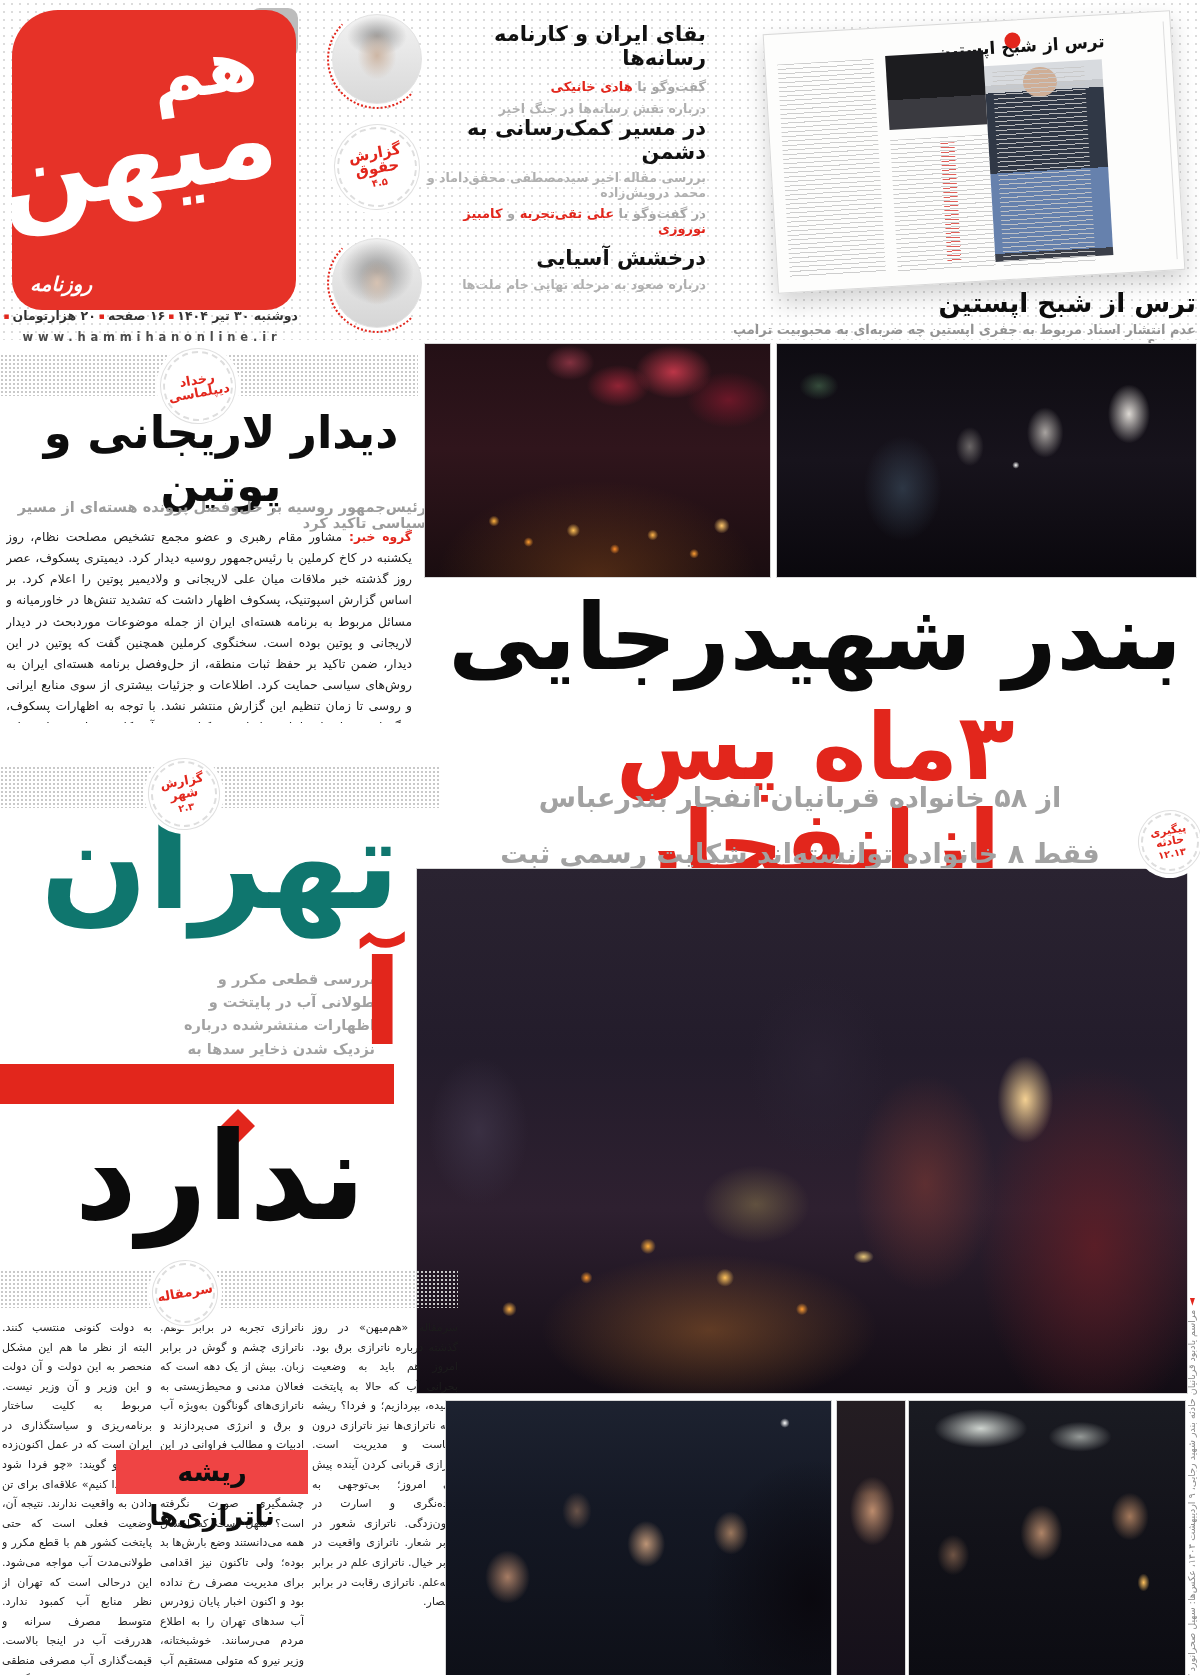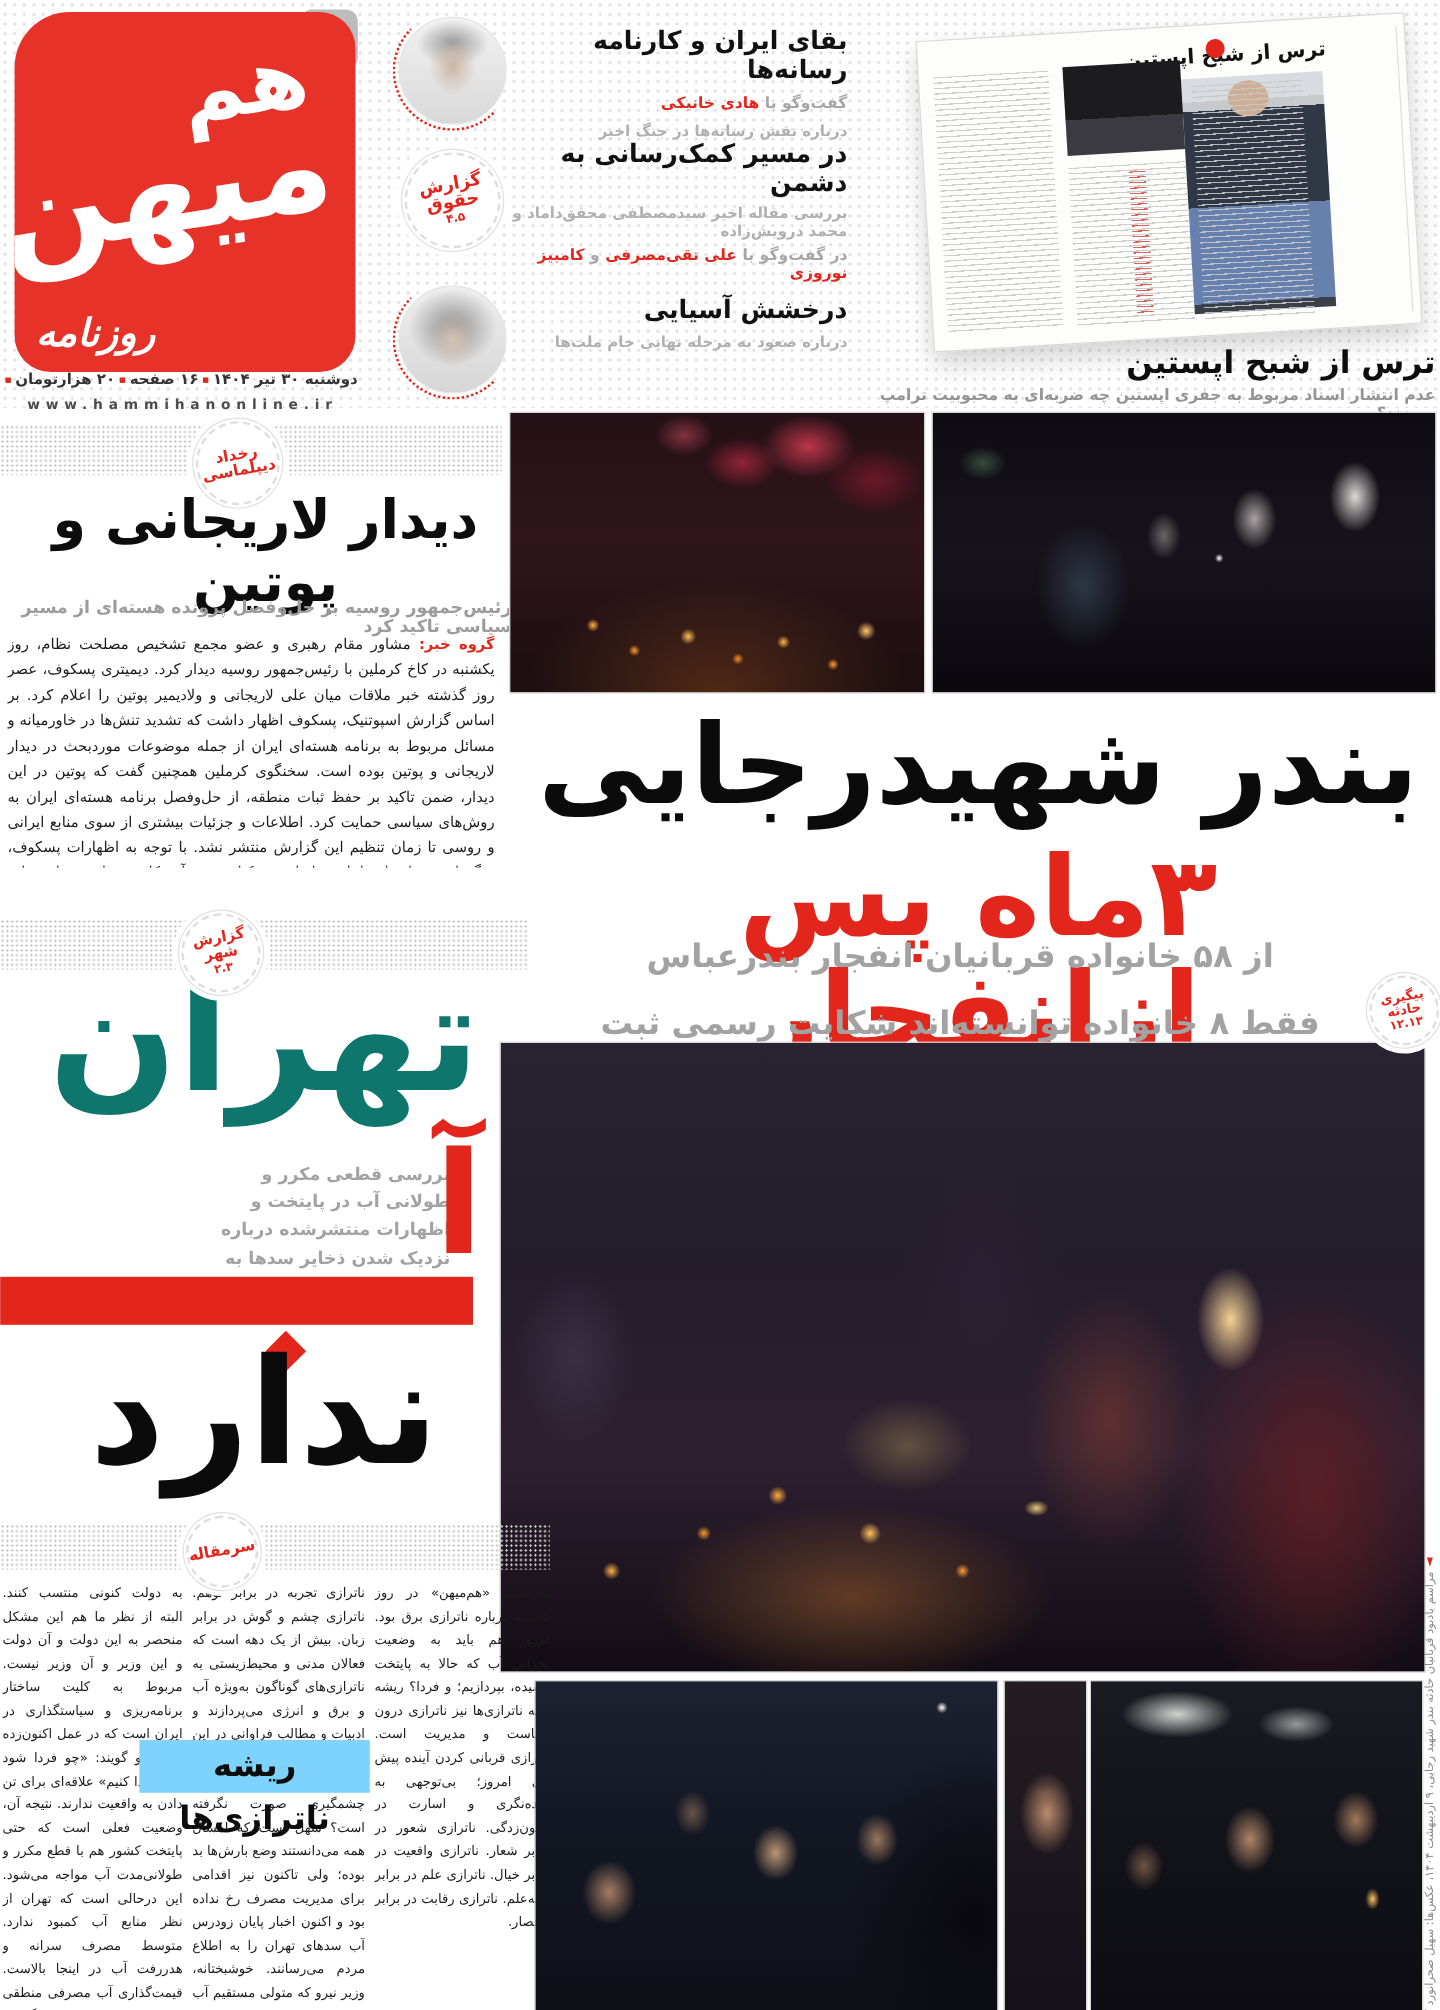--- a/index.html
+++ b/index.html
@@ -6,21 +6,21 @@
   body{font-family:"DejaVu Sans",sans-serif;width:1200px;height:1675px;position:relative;overflow:hidden;direction:rtl;}
   .abs{position:absolute;}
   .dots{background-image:radial-gradient(circle,#dcdcdc 1.1px,transparent 1.4px);background-size:8px 8px;}
   .dotband{background-image:radial-gradient(circle,#c9c9c9 .8px,transparent 1px);background-size:4px 4px;}
   
   #header{left:0;top:0;width:1200px;height:340px;}
   .logo-fold{left:250px;top:8px;width:48px;height:50px;background:#bcbcbc;border-radius:10px;}
   .logo-box{left:12px;top:10px;width:284px;height:300px;background:#e63228;border-radius:30px;border-top-left-radius:46px;color:#fff;overflow:hidden;}
   .logo-l1{position:absolute;right:40px;top:18px;font-size:72px;font-weight:900;transform:rotate(-9deg);}
   .logo-l2{position:absolute;right:18px;top:84px;font-size:108px;font-weight:900;transform:rotate(-9deg) skewX(-4deg);letter-spacing:-4px;}
-  .logo-tag{position:absolute;left:18px;bottom:14px;font-size:32px;font-weight:700;font-style:italic;}
+  .logo-tag{position:absolute;left:18px;bottom:14px;font-size:20px;font-weight:700;font-style:italic;}
   .dateline{left:6px;top:308px;width:292px;font-size:12.5px;font-weight:700;color:#333;text-align:center;white-space:nowrap;}
   .dl-part::after{content:"▪";color:#e2261c;font-size:9px;margin:0 3px;vertical-align:1px;}
   .dl-part:last-child::after{content:"";}
   .website{left:6px;top:330px;width:292px;font-size:11.5px;color:#4c4c4c;direction:ltr;text-align:center;letter-spacing:.42em;font-weight:700;}
   
   .t-circle{width:88px;height:88px;border-radius:50%;background:radial-gradient(26px 32px at 50% 46%,#cdb6a4,rgba(205,182,164,0) 75%),radial-gradient(40px 26px at 50% 24%,#9a9a9a,rgba(154,154,154,0) 75%),linear-gradient(180deg,#f2f2f2,#d9d9d9);border:1px solid #e3e3e3;}
   .t-circle::after{content:"";position:absolute;left:-6px;top:-6px;width:96px;height:96px;border-radius:50%;border:2px dotted #e2261c;border-top-color:transparent;border-right-color:transparent;}
   .t-circle.woman{background:radial-gradient(24px 30px at 50% 50%,#d6c2b2,rgba(214,194,178,0) 75%),radial-gradient(46px 40px at 50% 38%,#8f8f8f,rgba(143,143,143,0) 80%),linear-gradient(180deg,#efefef,#d6d6d6);}
   .badge{border-radius:50%;background:#fff;border:1px solid #e0e0e0;outline:2px dashed #dedede;outline-offset:-5px;color:#e2261c;font-weight:900;display:flex;flex-direction:column;align-items:center;justify-content:center;text-align:center;transform:rotate(-10deg);line-height:1.02;z-index:3;box-shadow:0 0 0 4px #fff;}
   .badge .bnum{font-size:10px;margin-top:2px;}
@@ -112,21 +112,21 @@
   .bd-sub{width:660px;left:470px;text-align:center;font-size:27px;font-weight:900;color:#a2a2a2;}
   
   .th1{left:0;top:796px;width:440px;text-align:center;font-size:126px;font-weight:900;color:#0f766e;line-height:1.1;}
   .th-sub{left:163px;top:968px;width:212px;font-size:14.5px;font-weight:700;color:#a2a2a2;text-align:right;line-height:1.6;}
   .ab-alef{left:362px;top:944px;font-size:118px;font-weight:900;color:#e2261c;line-height:1;}
   .ab-bar{left:0;top:1064px;width:394px;height:40px;background:#e2261c;}
   .ab-dot{left:226px;top:1114px;width:24px;height:24px;background:#e2261c;transform:rotate(45deg);}
   .th3{left:0;top:1104px;width:440px;text-align:center;font-size:122px;font-weight:900;color:#0b0b0b;line-height:1.2;}
   
   .ed-col{top:1318px;height:357px;overflow:hidden;font-size:11px;line-height:1.78;color:#1c1c1c;text-align:justify;}
-  .ed-title{left:116px;top:1450px;width:192px;height:44px;background:#7dd3fc;z-index:2;text-align:center;font-size:27px;font-weight:900;color:#0d0d0d;line-height:44px;}
+  .ed-title{left:116px;top:1450px;width:192px;height:44px;background:#ef4444;z-index:2;text-align:center;font-size:27px;font-weight:900;color:#0d0d0d;line-height:44px;}
   
   .vcap{left:1186px;top:1675px;width:377px;height:14px;transform:rotate(-90deg);transform-origin:0 0;font-size:9.5px;color:#8a8a8a;white-space:nowrap;}
   .vcap .tri{color:#e2261c;font-size:10px;margin-left:4px;}
 </style>
 </head>
 <body>
 
 <div class="abs dots" id="header">
   <div class="abs logo-fold"></div>
   <div class="abs logo-box">
@@ -147,21 +147,21 @@
   </div>
 
   <div class="abs badge" style="left:334px;top:124px;width:84px;height:84px;font-size:15px;">
     <span>گزارش</span>
     <span>حقوق</span>
     <span class="bnum">۴.۵</span>
   </div>
   <div class="abs teaser-text" style="top:116px;">
     <div class="t-title">در مسیر کمک‌رسانی به دشمن</div>
     <div class="t-sub2" style="margin-top:6px;">بررسی مقاله اخیر سیدمصطفی محقق‌داماد و محمد درویش‌زاده</div>
-    <div class="t-sub" style="margin-top:6px;"><span>در گفت‌وگو با </span><span class="red">علی تقی‌مصرفی</span><span> و </span><span class="red">کامبیز نوروزی</span></div>
+    <div class="t-sub" style="margin-top:6px;"><span>در گفت‌وگو با </span><span class="red">علی تقی‌تجربه</span><span> و </span><span class="red">کامبیز نوروزی</span></div>
   </div>
 
   <div class="abs t-circle woman" style="left:332px;top:238px;"></div>
   <div class="abs teaser-text" style="top:246px;">
     <div class="t-title">درخشش آسیایی</div>
     <div class="t-sub2">درباره صعود به مرحله نهایی جام ملت‌ها</div>
   </div>
 
   <div class="abs clip">
     <div class="clip-side"></div>

